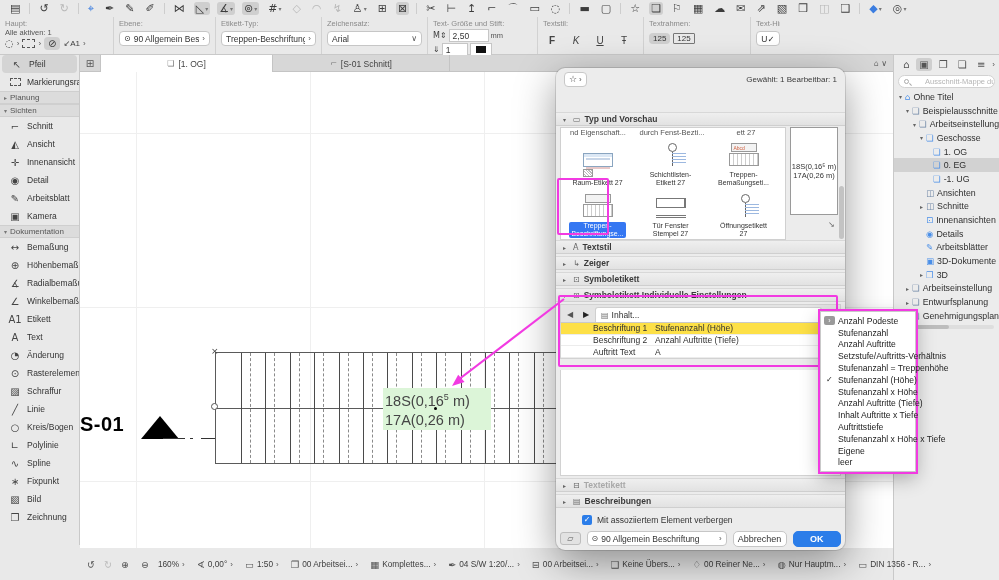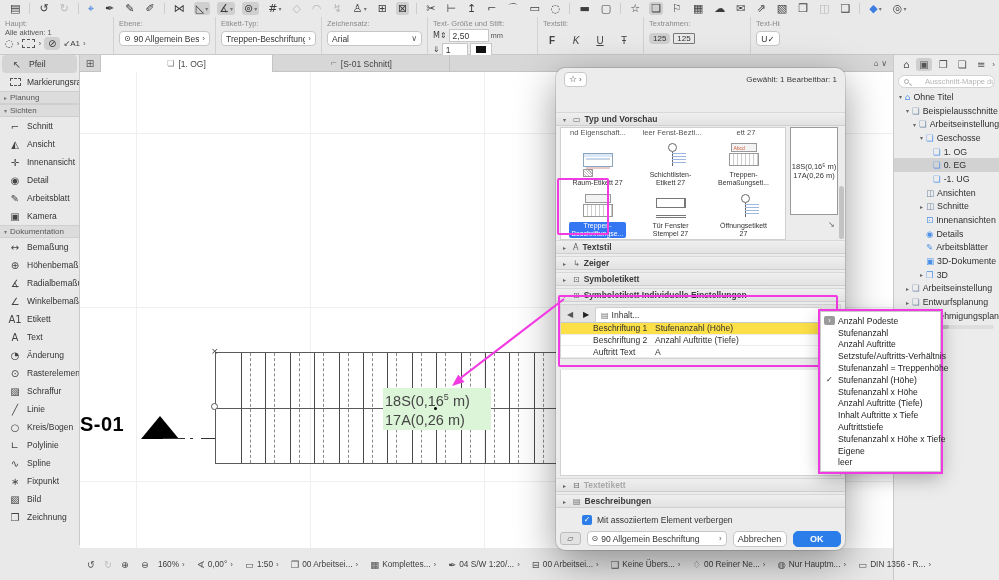--- a/index.html
+++ b/index.html
@@ -121,21 +121,21 @@
   .mi-title i { position:absolute; left:2px; top:1px; font-size:5px; font-style:normal; color:#d06040; }
   .mi-door { position:absolute; left:2px; top:4px; width:30px; height:10px; border:1px solid #777; display:flex; }
   .mi-door i { flex:1; border-right:1px solid #777; }
   .mi-base { position:absolute; left:2px; bottom:2px; width:30px; height:3px; border-top:1.5px solid #777; border-bottom:1.5px solid #777; }
 
   
   .pinkbox { position:absolute; border:2px solid #f23ae2; border-radius:2px; z-index:40; pointer-events:none; }
   #arrow-svg { position:absolute; inset:0; z-index:41; pointer-events:none; }
 
   
-  #popup { position:absolute; left:820px; top:311px; width:121px; z-index:50; background:#fff; border:1px solid #c9c9c9; box-shadow:0 6px 18px rgba(0,0,0,.3); outline:2px solid #f23ae2; padding:3px 0; }
+  #popup { position:absolute; left:820px; top:311px; width:96px; z-index:50; background:#fff; border:1px solid #c9c9c9; box-shadow:0 6px 18px rgba(0,0,0,.3); outline:2px solid #f23ae2; padding:3px 0; }
   .mitem { height:11.8px; display:flex; align-items:center; font-size:8.6px; color:#222; padding-left:17px; position:relative; white-space:nowrap; }
   .mitem .chk { position:absolute; left:5px; font-size:8px; }
   #popup-anchor { position:absolute; left:824px; top:316px; width:11px; height:9px; background:#9a9a9a; color:#fff; border-radius:2px; font-size:7px; line-height:9px; text-align:center; z-index:51; }
 
   
   #navigator { position:absolute; left:893px; top:55px; width:106px; height:525px; background:#ececec; border-left:1px solid #c9c9c9; font-size:8.8px; }
   #nav-icons { display:flex; align-items:center; gap:4px; padding:3px 4px 2px 6px; }
   .nico { font-size:10px; color:#555; padding:1px 3px; border-radius:3px; }
   .nico.sel { background:#cfcfcf; }
   #nav-search { margin:2px 4px; height:13px; background:#fff; border:1px solid #d2d2d2; border-radius:7px; display:flex; align-items:center; gap:16px; padding:0 5px; color:#b5b5b5; font-size:7.5px; overflow:hidden; white-space:nowrap; }
@@ -593,21 +593,21 @@
         </div>
         <div class="dbar" style="position: absolute; left: 0px; right: 0px; top: 426px;">
           <span class="tri g">▸</span>
           <span class="bico g">▤</span>
           <span>Beschreibungen</span>
         </div>
       </div>
     <div id="typelist">
         <div class="cutrow">
           <span>nd Eigenschaft...</span>
-          <span>leer Fenst-Bezti...</span>
+          <span>durch Fenst-Bezti...</span>
           <span>ett 27</span>
         </div>
         <div class="typegrid">
           <div class="typecell">
             <span class="ticon">
               <i class="mi-rows"></i>
               <i class="mi-hatch"></i>
             </span>
             <span class="tlabel">Raum-Etikett 27</span>
           </div>

